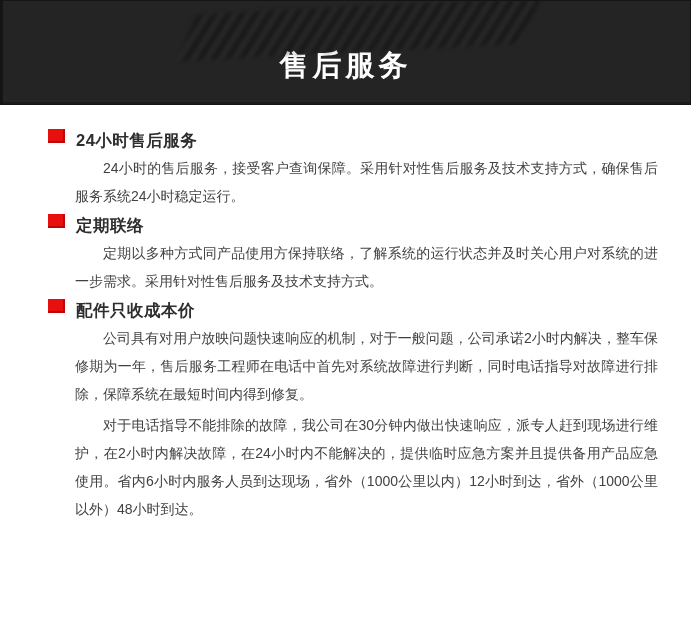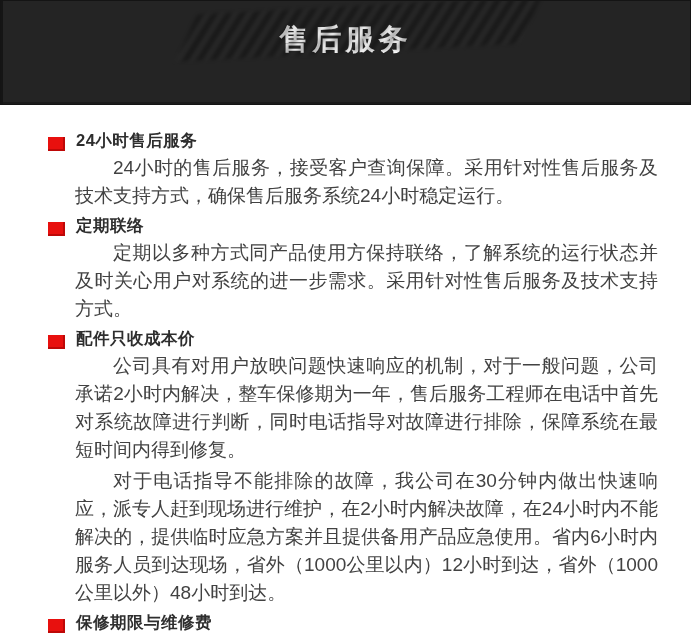--- a/index.html
+++ b/index.html
@@ -18,21 +18,21 @@
     position: relative;
     height: 105px;
     background: #242424;
     border: 1px solid #141414;
     box-sizing: border-box;
     overflow: hidden;
     box-shadow: inset 2px 0 0 #151515, inset 0 -2px 0 #1a1a1a;
   }
   .banner-title {
     margin: 0;
-    padding-top: 22px;
+    padding-top: 48px;
     text-align: center;
     color: #ffffff;
     font-size: 29px;
     line-height: 32px;
     font-weight: bold;
     letter-spacing: 4px;
   }
   .smudge {
     position: absolute;
     left: 185px;
@@ -48,21 +48,21 @@
     filter: blur(2px);
     opacity: 0.55;
     pointer-events: none;
   }
   
   .content {
     padding-top: 20px;
   }
   .section-head {
     display: flex;
-    align-items: flex-end;
+    align-items: flex-start;
     margin: 4px 0 0 48px;
     height: 22px;
   }
   .bullet {
     flex: 0 0 auto;
     width: 17px;
     height: 14px;
     background: #e8100e;
     box-shadow: inset -2px -2px 0 rgba(140, 0, 0, 0.45);
     margin-right: 11px;
@@ -71,21 +71,21 @@
     margin: 0;
     font-size: 16.5px;
     font-weight: bold;
     color: #2e2e2e;
     letter-spacing: 0.5px;
     line-height: 22px;
   }
   .para {
     margin: 3px 33px 0 75px;
     text-indent: 2em;
-    font-size: 19px;
+    font-size: 14px;
     line-height: 28px;
     color: #424242;
     text-align: justify;
   }
 </style>
 </head>
 <body>
 
 <div class="page">
   <header class="banner">
@@ -113,19 +113,15 @@
   <section class="service-section">
     <div class="section-head">
       <span class="bullet"></span>
       <h2 class="section-heading">配件只收成本价</h2>
     </div>
   <p class="para">公司具有对用户放映问题快速响应的机制，对于一般问题，公司承诺2小时内解决，整车保修期为一年，售后服务工程师在电话中首先对系统故障进行判断，同时电话指导对故障进行排除，保障系统在最短时间内得到修复。</p>
         <p class="para">对于电话指导不能排除的故障，我公司在30分钟内做出快速响应，派专人赶到现场进行维护，在2小时内解决故障，在24小时内不能解决的，提供临时应急方案并且提供备用产品应急使用。省内6小时内服务人员到达现场，省外（1000公里以内）12小时到达，省外（1000公里以外）48小时到达。</p>
       </section>
 
   <section class="service-section">
-    <div class="section-head">
-      <span class="bullet"></span>
-      <h2 class="section-heading">保修期限与维修费</h2>
-    </div>
       </section>
 </main>
 </div>
 
 </body></html>

